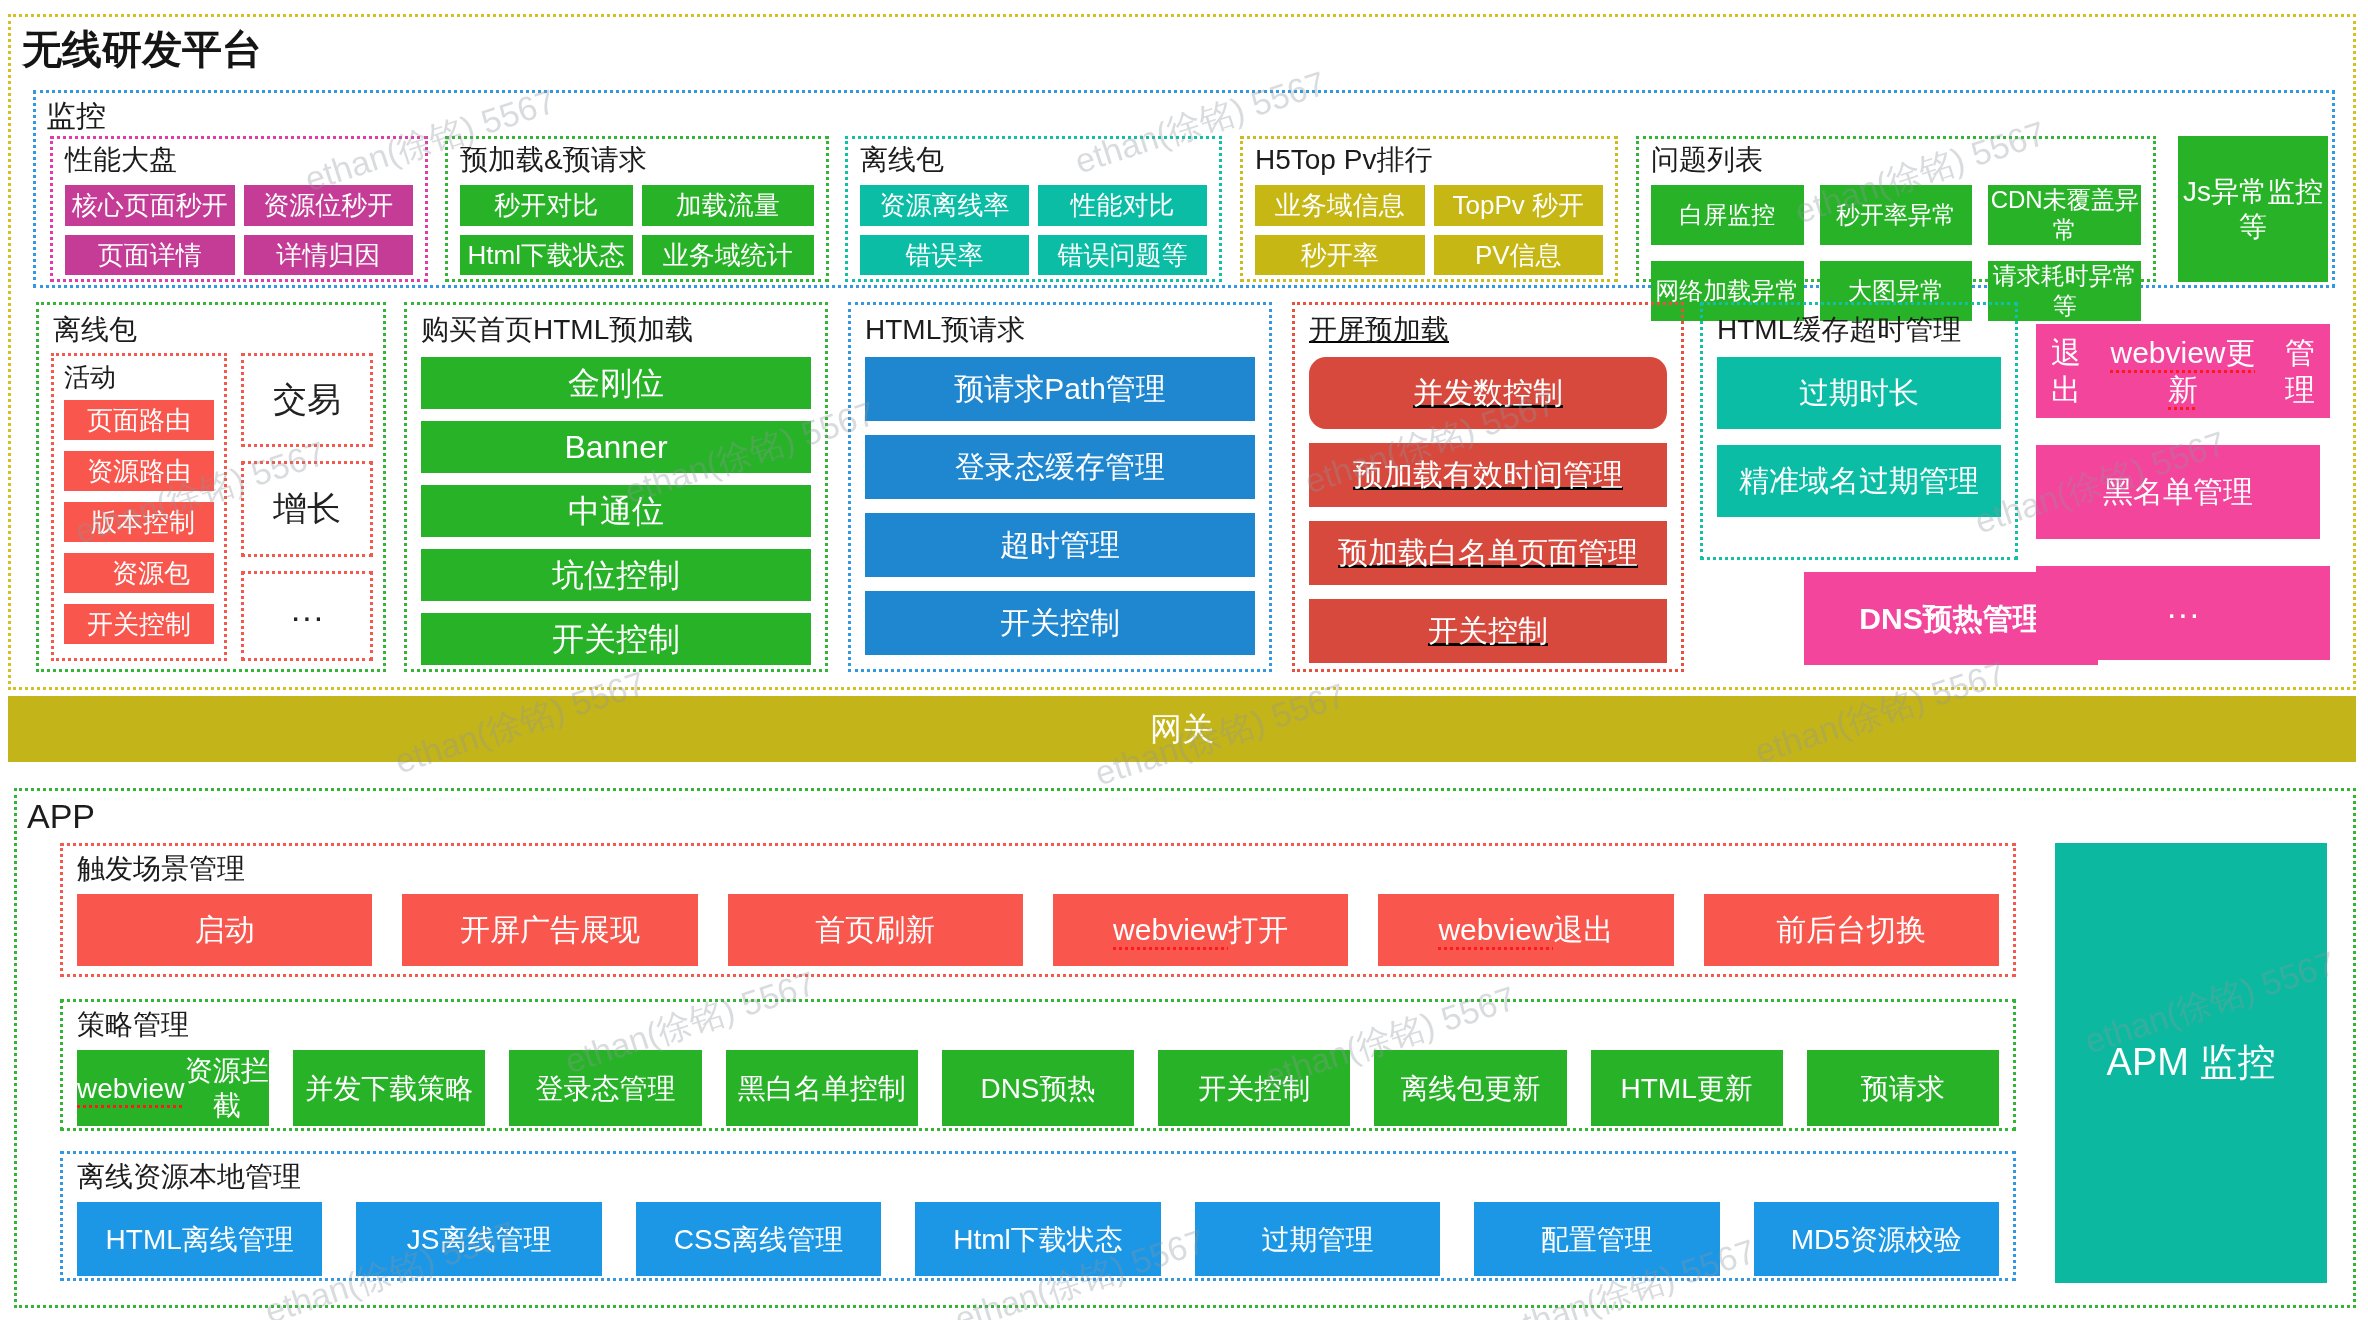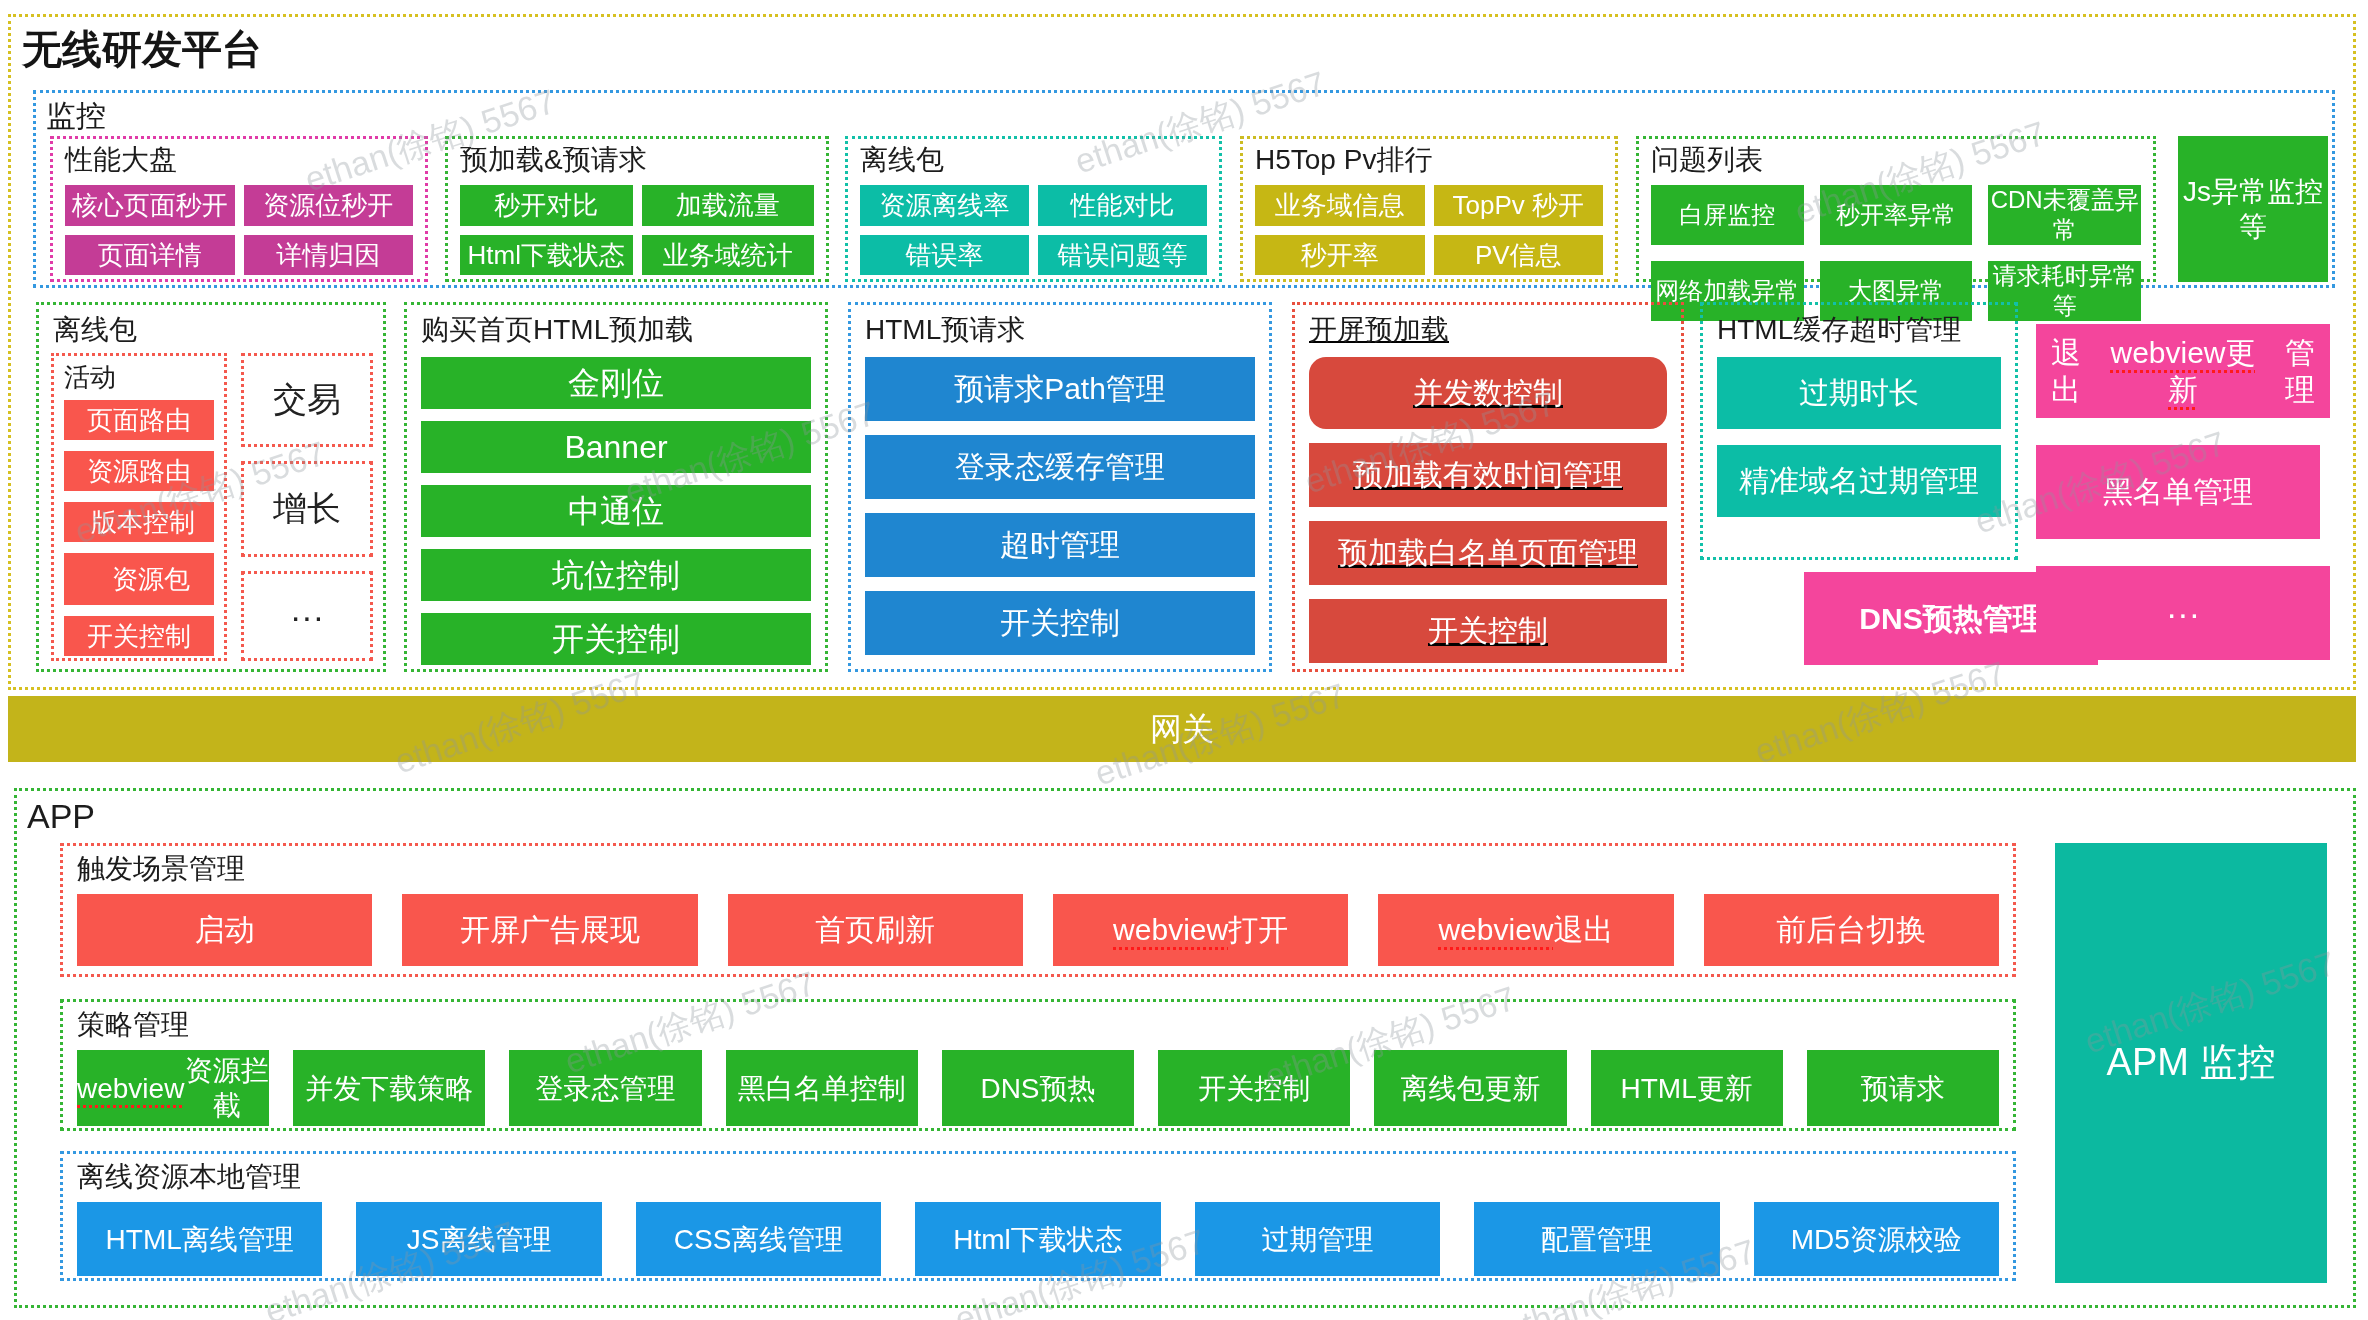--- a/index.html
+++ b/index.html
@@ -121,21 +121,21 @@
 
 <div class="rsec b-green" style="left:36px;width:350px;">
   <div class="lbl">离线包</div>
 
   <div class="abs b-red" style="left:12px;top:48px;width:176px;height:308px;padding:4px 10px;">
     <div class="lbl f26">活动</div>
     <div class="stack" style="gap:11px;margin-top:6px;">
       <div class="bx c-red f26" style="height:40px;">页面路由</div>
       <div class="bx c-red f26" style="height:40px;">资源路由</div>
       <div class="bx c-red f26" style="height:40px;padding-left:8px;">版本控制</div>
-      <div class="bx c-red f26" style="height:52px;padding-left:24px;">资源包</div>
+      <div class="bx c-red f26" style="height:40px;padding-left:24px;">资源包</div>
       <div class="bx c-red f26" style="height:40px;">开关控制</div>
     </div>
   </div>
 
   <div class="abs dom b-red" style="left:202px;top:48px;width:132px;height:94px;">交易</div>
   <div class="abs dom b-red" style="left:202px;top:156px;width:132px;height:96px;">增长</div>
   <div class="abs dom b-red" style="left:202px;top:266px;width:132px;height:90px;">···</div>
 </div>
 
 <div class="rsec b-green" style="left:404px;width:424px;">

